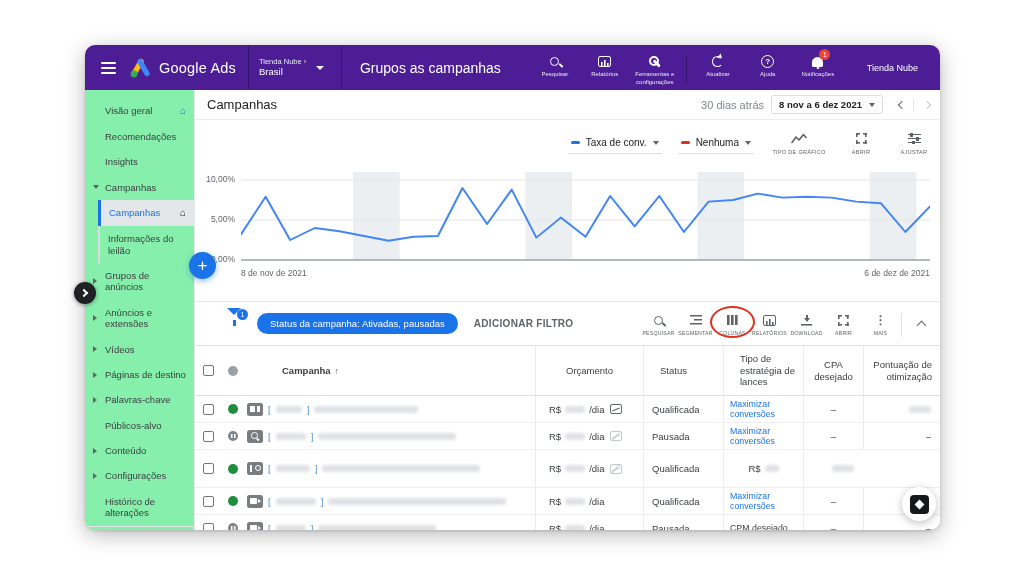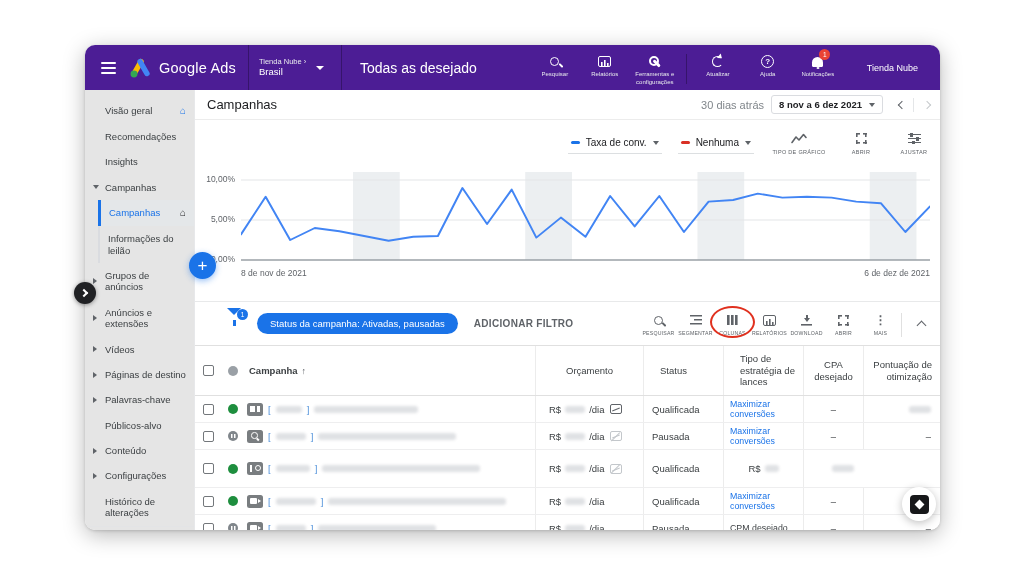--- a/index.html
+++ b/index.html
@@ -44,21 +44,21 @@
   .i-wrench::before { content:""; position:absolute; left:1px; top:1px; width:6px; height:6px; border:2px solid currentColor; border-radius:50%; }
   .i-wrench::after { content:""; position:absolute; left:6.5px; top:4.5px; width:3px; height:8.5px; background:currentColor; border-radius:1.5px; transform:rotate(-45deg); }
   .i-refresh { position:relative; width:11px; height:11px; border:1.6px solid currentColor; border-radius:50%; border-right-color:transparent; }
   .i-refresh::after { content:""; position:absolute; right:-3px; top:-2px; border:3.4px solid transparent; border-left:4.4px solid currentColor; transform:rotate(40deg); }
   .i-help { position:relative; width:13px; height:13px; border:1.5px solid currentColor; border-radius:50%; }
   .i-help::after { content:"?"; position:absolute; inset:0; display:flex; align-items:center; justify-content:center; font-size:8px; font-weight:bold; }
   .i-bell { position:relative; width:11px; height:10px; background:currentColor; border-radius:5.5px 5.5px 1.5px 1.5px; margin-top:1px; }
   .i-bell::after { content:""; position:absolute; left:50%; bottom:-2.4px; transform:translateX(-50%); width:3px; height:2px; border-radius:50%; background:currentColor; }
 
   
-  .sidebar { position:absolute; left:0; top:45px; width:110px; bottom:0; background:#e5e5e5; border-right:1px solid #e7e8ea; display:flex; flex-direction:column; padding-top:8px; }
+  .sidebar { position:absolute; left:0; top:45px; width:110px; bottom:0; background:#86efac; border-right:1px solid #e7e8ea; display:flex; flex-direction:column; padding-top:8px; }
   .sb-item { position:relative; display:flex; align-items:center; padding:7px 8px 7px 20px; font-size:9.5px; color:#3c4043; line-height:1.2; cursor:pointer; }
   .sb-item .lbl { flex:1; }
   .sb-arrow { position:absolute; left:8px; width:0; height:0; }
   .sb-arrow.right { border-top:3.5px solid transparent; border-bottom:3.5px solid transparent; border-left:4.5px solid #5f6368; }
   .sb-arrow.down { border-left:3.5px solid transparent; border-right:3.5px solid transparent; border-top:4.5px solid #5f6368; }
   .sb-home { font-size:10px; color:#1a73e8; margin-left:4px; }
   .sb-sub { margin-left:13px; border-left:2px solid #dadce0; }
   .sb-sub .sb-item { padding-left:8px; }
   .sb-item.selected { background:#e4e7e9; color:#1a73e8; border-left:3px solid #1a73e8; margin-left:-2px; }
   .sb-item.selected .sb-home { color:#202124; }
@@ -221,21 +221,21 @@
       <span class="product">Google Ads</span>
       <div class="tb-divider" style="margin-left:12px;"></div>
       <div class="account">
         <div class="acct-lines">
           <div class="acct-l1">Tienda Nube ›</div>
           <div class="acct-l2">Brasil</div>
         </div>
         <span class="caret-down"></span>
       </div>
       <div class="tb-divider"></div>
-      <span class="context">Todas as desejado</span>
+      <span class="context">Grupos as campanhas</span>
       <div class="tb-spacer"></div>
       <div class="tb-items" id="tb-items">
           <div class="tb-item">
             <span class="glyph">
               <span class="i-search"></span>
             </span>
             <span class="tb-label">Pesquisar</span>
           </div>
           <div class="tb-item">
             <span class="glyph">
@@ -466,21 +466,21 @@
       </div>
 
       <div class="table">
         <div class="t-grid t-head">
           <div class="cell-center">
               <span class="cb"></span>
             </div>
           <div class="cell-center">
               <span class="dot head"></span>
             </div>
-          <div class="h-campaign" style="padding-left:4px;">
+          <div class="h-campaign" style="padding-left:4px;margin-left:33px;">
             <span>Campanha</span>
             <span class="sort-arrow">↑</span>
           </div>
           <div class="h-center col-line">Orçamento</div>
           <div class="h-left col-line">Status</div>
           <div class="h-left col-line">Tipo de estratégia de lances</div>
           <div class="h-center col-line">CPA desejado</div>
           <div class="h-right col-line">Pontuação de otimização</div>
         </div>
         <div id="t-body">

